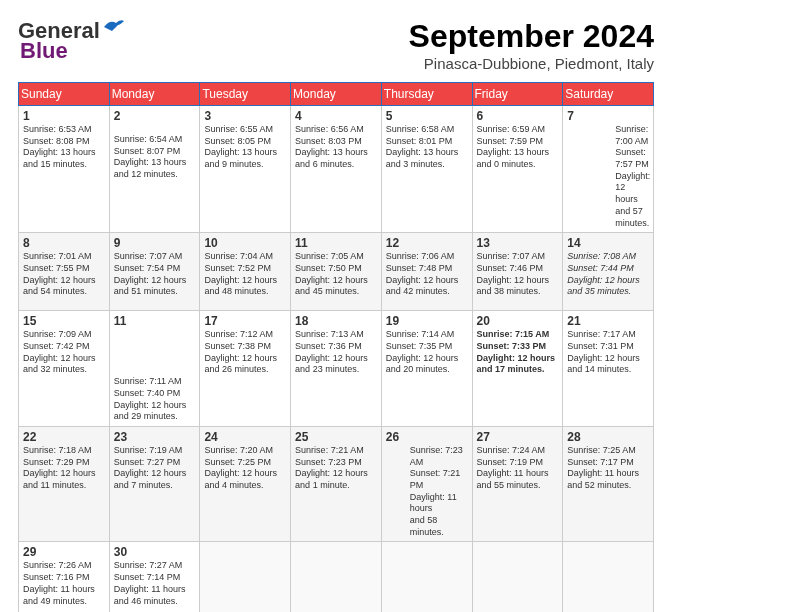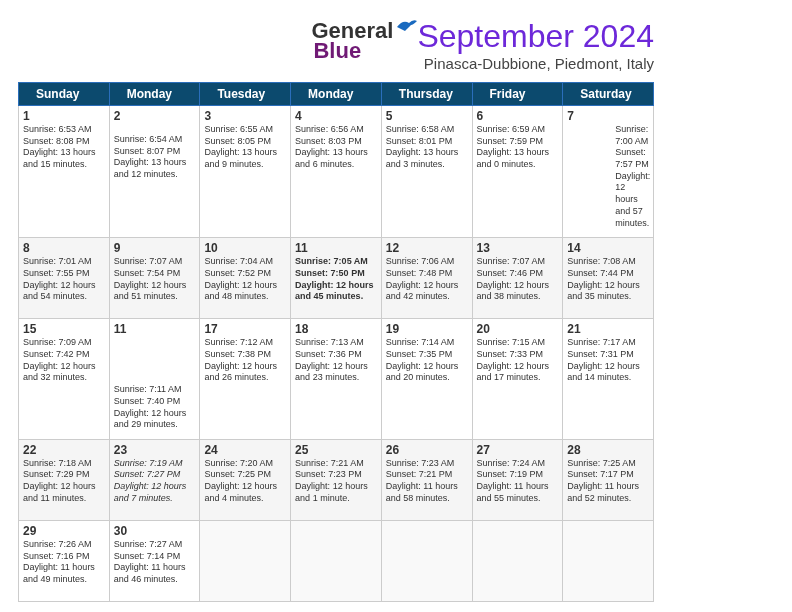--- a/index.html
+++ b/index.html
@@ -9,60 +9,59 @@
       width: 792px;
       height: 612px;
       overflow: hidden;
     }
     .page {
       width: 672px;
       height: 612px;
       padding: 18px 18px 10px 18px;
       display: flex;
       flex-direction: column;
-      align-items: flex-end;
     }
     .header {
       display: flex;
       justify-content: space-between;
       align-items: flex-start;
       margin-bottom: 10px;
     }
     .logo {
       display: flex;
       flex-direction: column;
       align-items: flex-start;
     }
     .title-block {
       text-align: right;
     }
     .title-block h1 {
       font-size: 32px;
-      font-weight: normal;
-      color: #6d28d9;
+      font-weight: bold;
+      color: #000000;
     }
     .title-block h2 {
       font-size: 15px;
       font-weight: normal;
       color: #444;
     }
     .calendar {
       flex: 1;
       border: 1px solid #ccc;
       border-collapse: collapse;
       width: 100%;
       table-layout: fixed;
     }
     .calendar th {
-      background: #0c4a6e;
+      background: #ef4444;
       color: #fff;
       font-size: 12px;
-      font-weight: bold;
+      font-weight: normal;
       text-align: left;
-      padding: 4px 17px;
+      padding: 4px 2px;
       border: 1px solid #2a6ebb;
     }
     .calendar td {
       border: 1px solid #ccc;
       vertical-align: top;
       padding: 3px 4px;
       font-size: 9.5px;
       color: #333;
       background: #fff;
     }
@@ -191,42 +190,42 @@
           </td>
           <td>
             <span class="day-num">10</span>
             <div class="cell-text" style="white-space: pre-line;">Sunrise: 7:04 AM
 Sunset: 7:52 PM
 Daylight: 12 hours
 and 48 minutes.</div>
           </td>
           <td>
             <span class="day-num">11</span>
-            <div class="cell-text" style="white-space: pre-line; font-weight: bold;">Sunrise: 7:05 AM
+            <div class="cell-text" style="white-space: pre-line;">Sunrise: 7:05 AM
 Sunset: 7:50 PM
 Daylight: 12 hours
 and 45 minutes.</div>
           </td>
           <td>
             <span class="day-num">12</span>
             <div class="cell-text" style="white-space: pre-line;">Sunrise: 7:06 AM
 Sunset: 7:48 PM
 Daylight: 12 hours
 and 42 minutes.</div>
           </td>
           <td>
             <span class="day-num">13</span>
             <div class="cell-text" style="white-space: pre-line;">Sunrise: 7:07 AM
 Sunset: 7:46 PM
 Daylight: 12 hours
 and 38 minutes.</div>
           </td>
           <td>
             <span class="day-num">14</span>
-            <div class="cell-text" style="white-space: pre-line;">Sunrise: 7:08 AM
+            <div class="cell-text" style="white-space: pre-line; font-style: italic;">Sunrise: 7:08 AM
 Sunset: 7:44 PM
 Daylight: 12 hours
 and 35 minutes.</div>
           </td>
         </tr>
         <tr>
           <td>
             <span class="day-num">15</span>
             <div class="cell-text" style="white-space: pre-line;">Sunrise: 7:09 AM
 Sunset: 7:42 PM
@@ -256,21 +255,21 @@
           </td>
           <td>
             <span class="day-num">19</span>
             <div class="cell-text" style="white-space: pre-line;">Sunrise: 7:14 AM
 Sunset: 7:35 PM
 Daylight: 12 hours
 and 20 minutes.</div>
           </td>
           <td>
             <span class="day-num">20</span>
-            <div class="cell-text" style="white-space: pre-line;">Sunrise: 7:15 AM
+            <div class="cell-text" style="white-space: pre-line; font-weight: bold;">Sunrise: 7:15 AM
 Sunset: 7:33 PM
 Daylight: 12 hours
 and 17 minutes.</div>
           </td>
           <td>
             <span class="day-num">21</span>
             <div class="cell-text" style="white-space: pre-line;">Sunrise: 7:17 AM
 Sunset: 7:31 PM
 Daylight: 12 hours
 and 14 minutes.</div>
@@ -279,42 +278,42 @@
         <tr>
           <td>
             <span class="day-num">22</span>
             <div class="cell-text" style="white-space: pre-line;">Sunrise: 7:18 AM
 Sunset: 7:29 PM
 Daylight: 12 hours
 and 11 minutes.</div>
           </td>
           <td>
             <span class="day-num">23</span>
-            <div class="cell-text" style="white-space: pre-line; font-style: italic;">Sunrise: 7:19 AM
+            <div class="cell-text" style="white-space: pre-line;">Sunrise: 7:19 AM
 Sunset: 7:27 PM
 Daylight: 12 hours
 and 7 minutes.</div>
           </td>
           <td>
             <span class="day-num">24</span>
             <div class="cell-text" style="white-space: pre-line;">Sunrise: 7:20 AM
 Sunset: 7:25 PM
 Daylight: 12 hours
 and 4 minutes.</div>
           </td>
           <td>
             <span class="day-num">25</span>
             <div class="cell-text" style="white-space: pre-line;">Sunrise: 7:21 AM
 Sunset: 7:23 PM
 Daylight: 12 hours
 and 1 minute.</div>
           </td>
           <td>
             <span class="day-num">26</span>
-            <div class="cell-text" style="white-space: pre-line;">Sunrise: 7:23 AM
+            <div class="cell-text" style="white-space: pre-line; margin-left: 24px;">Sunrise: 7:23 AM
 Sunset: 7:21 PM
 Daylight: 11 hours
 and 58 minutes.</div>
           </td>
           <td>
             <span class="day-num">27</span>
             <div class="cell-text" style="white-space: pre-line;">Sunrise: 7:24 AM
 Sunset: 7:19 PM
 Daylight: 11 hours
 and 55 minutes.</div>

